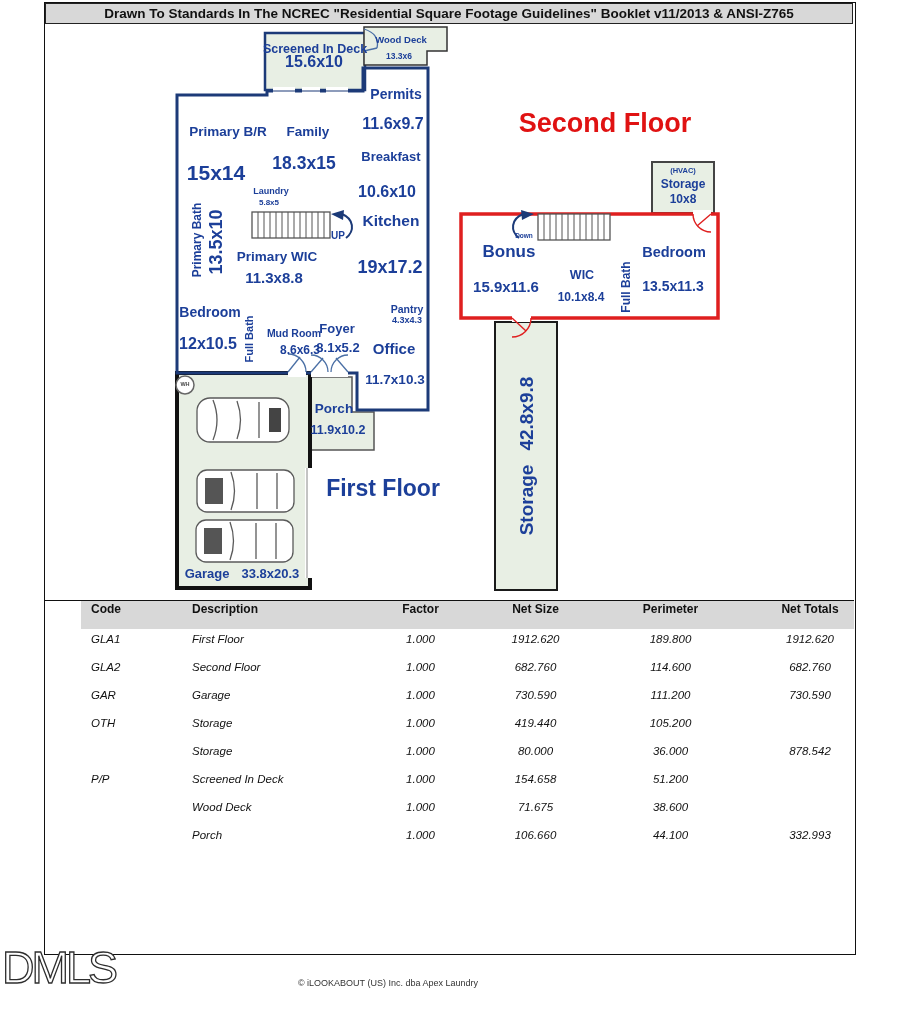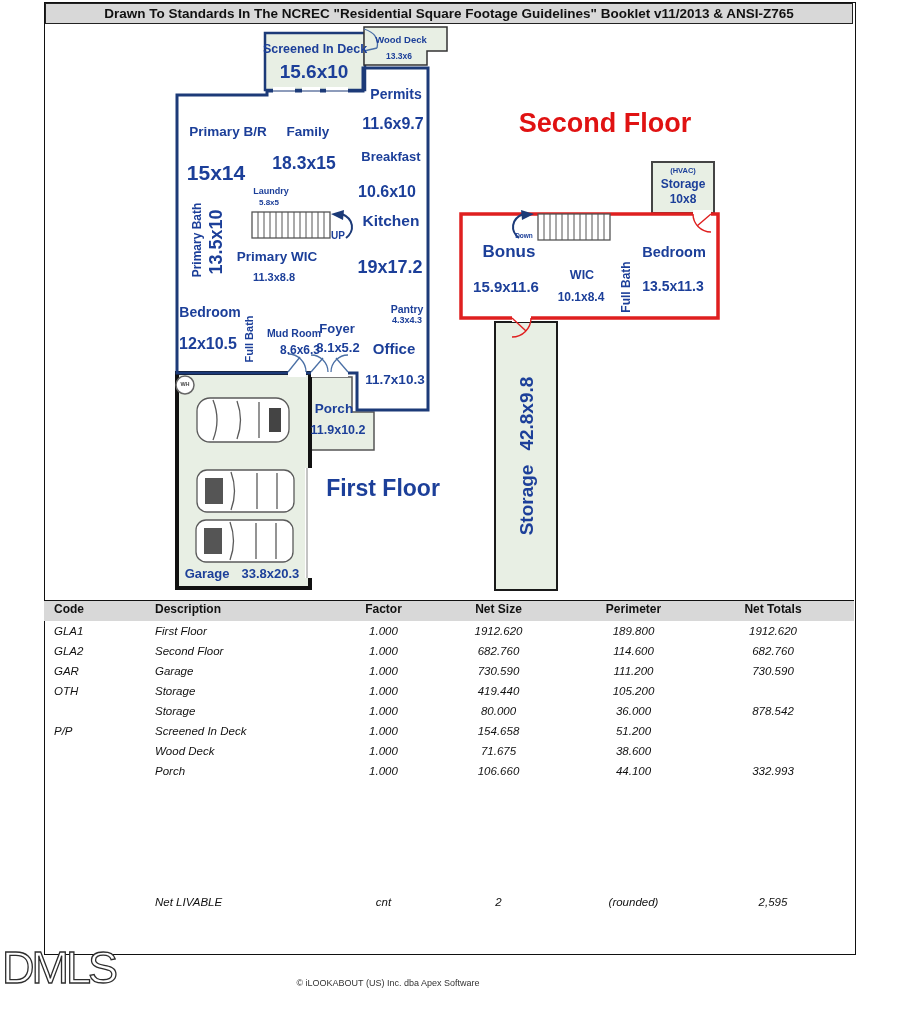--- a/index.html
+++ b/index.html
@@ -16,21 +16,21 @@
   .vert{transform:translate(-50%,-50%) rotate(-90deg);}
   .red{color:#e01212;}
   .combo{display:flex;gap:12px;}
   .combo-v{display:flex;gap:14px;}
   
   .calc{position:absolute;left:44px;top:600px;width:810px;height:353px;
         border-top:1.5px solid #111;}
   .calc-title{height:17px;background:#d8d8d8;border-bottom:1px solid #222;
         font-weight:bold;font-size:13px;line-height:17px;text-align:center;color:#111;}
   .cols,.trow{display:grid;grid-template-columns:101px 175px 107px 123px 147px 132px;
-        padding:0 15px 4px 10px;}
+        padding:0 15px 12px 10px;margin-left:37px;}
   .cols{background:#d8d8d8;height:16px;line-height:16px;font-weight:bold;font-size:12px;color:#111;}
   .trow{height:16px;line-height:16px;font-size:11.5px;color:#111;}
   .rnum{text-align:center;}
   .rows{margin-top:2px;font-style:italic;}
   .net-row{margin-top:111px;}
   .footer{position:absolute;left:388px;top:978px;transform:translateX(-50%);
         font-size:9px;color:#333;white-space:nowrap;}
   .dmls{position:absolute;left:0;top:938px;}
   .credit{position:absolute;left:777px;top:607px;transform:translate(-50%,-50%);
         font-size:10px;color:#9a9a9a;white-space:nowrap;}
@@ -123,39 +123,39 @@
     <g stroke="#5a5a5a" stroke-width="1.3" fill="none">
       <rect x="196" y="520" width="97" height="42" rx="10" fill="#fff"></rect>
       <rect x="204" y="528" width="18" height="26" fill="#555" stroke="none"></rect>
       <path d="M 230,522 Q 237,541 230,560"></path>
       <path d="M 256,523 L 256,559"></path>
       <path d="M 276,523 L 276,559"></path>
     </g>
   </svg>
 
   <div class="lbl" style="left:315px;top:49px;font-size:12.5px">Screened In Deck</div>
-  <div class="lbl" style="left:314px;top:71px;font-size:19px">15.6x10</div>
+  <div class="lbl" style="left:314px;top:62px;font-size:16px">15.6x10</div>
   <div class="lbl" style="left:401px;top:40px;font-size:9.5px">Wood Deck</div>
   <div class="lbl" style="left:399px;top:56px;font-size:8.5px">13.3x6</div>
   <div class="lbl" style="left:396px;top:94px;font-size:14px">Permits</div>
   <div class="lbl" style="left:393px;top:124px;font-size:16px">11.6x9.7</div>
   <div class="lbl" style="left:228px;top:132px;font-size:13.5px">Primary B/R</div>
   <div class="lbl" style="left:216px;top:172px;font-size:21px">15x14</div>
   <div class="lbl" style="left:308px;top:132px;font-size:13.5px">Family</div>
   <div class="lbl" style="left:304px;top:164px;font-size:17.5px">18.3x15</div>
   <div class="lbl" style="left:391px;top:156px;font-size:13px">Breakfast</div>
   <div class="lbl" style="left:387px;top:192px;font-size:16px">10.6x10</div>
   <div class="lbl vert" style="left:197px;top:240px;font-size:12px">Primary Bath</div>
   <div class="lbl vert" style="left:216px;top:242px;font-size:18px">13.5x10</div>
   <div class="lbl" style="left:271px;top:191px;font-size:9px">Laundry</div>
   <div class="lbl" style="left:269px;top:203px;font-size:8px">5.8x5</div>
   <div class="lbl" style="left:391px;top:221px;font-size:15.5px">Kitchen</div>
   <div class="lbl" style="left:390px;top:267px;font-size:18px">19x17.2</div>
   <div class="lbl" style="left:277px;top:257px;font-size:13.5px">Primary WIC</div>
-  <div class="lbl" style="left:274px;top:277px;font-size:11px">11.3x8.8</div>
+  <div class="lbl" style="left:274px;top:277px;font-size:15px">11.3x8.8</div>
   <div class="lbl" style="left:210px;top:312px;font-size:14px">Bedroom</div>
   <div class="lbl" style="left:208px;top:344px;font-size:16px">12x10.5</div>
   <div class="lbl vert" style="left:249px;top:339px;font-size:11px">Full Bath</div>
   <div class="lbl" style="left:294px;top:333px;font-size:10.5px">Mud Room</div>
   <div class="lbl" style="left:300px;top:350px;font-size:12px">8.6x6.3</div>
   <div class="lbl" style="left:337px;top:328px;font-size:13px">Foyer</div>
   <div class="lbl" style="left:338px;top:347px;font-size:13px">8.1x5.2</div>
   <div class="lbl" style="left:407px;top:309px;font-size:10.5px">Pantry</div>
   <div class="lbl" style="left:407px;top:320px;font-size:9px">4.3x4.3</div>
   <div class="lbl" style="left:394px;top:348px;font-size:15px">Office</div>
@@ -256,29 +256,21 @@
         <span class="rnum"></span>
       </div>
       <div class="trow">
         <span></span>
         <span>Porch</span>
         <span class="rnum">1.000</span>
         <span class="rnum">106.660</span>
         <span class="rnum">44.100</span>
         <span class="rnum">332.993</span>
       </div>
-      <div class="trow net-row">
-        <span></span>
-        <span>Net LIVABLE</span>
-        <span class="rnum">cnt</span>
-        <span class="rnum">2</span>
-        <span class="rnum">(rounded)</span>
-        <span class="rnum">2,595</span>
-      </div>
     </div>
   </div>
 
   <svg class="dmls" width="140" height="60">
     <text x="2" y="45" font-size="45" letter-spacing="-3" fill="#ffffff" stroke="#2e2e2e" stroke-width="1.3" font-family="Liberation Sans, sans-serif">DMLS</text>
   </svg>
-  <div class="footer">© iLOOKABOUT (US) Inc. dba Apex Software</div>
+  <div class="footer">© iLOOKABOUT (US) Inc. dba Apex Laundry</div>
 
 </div>
 
 </body></html>

